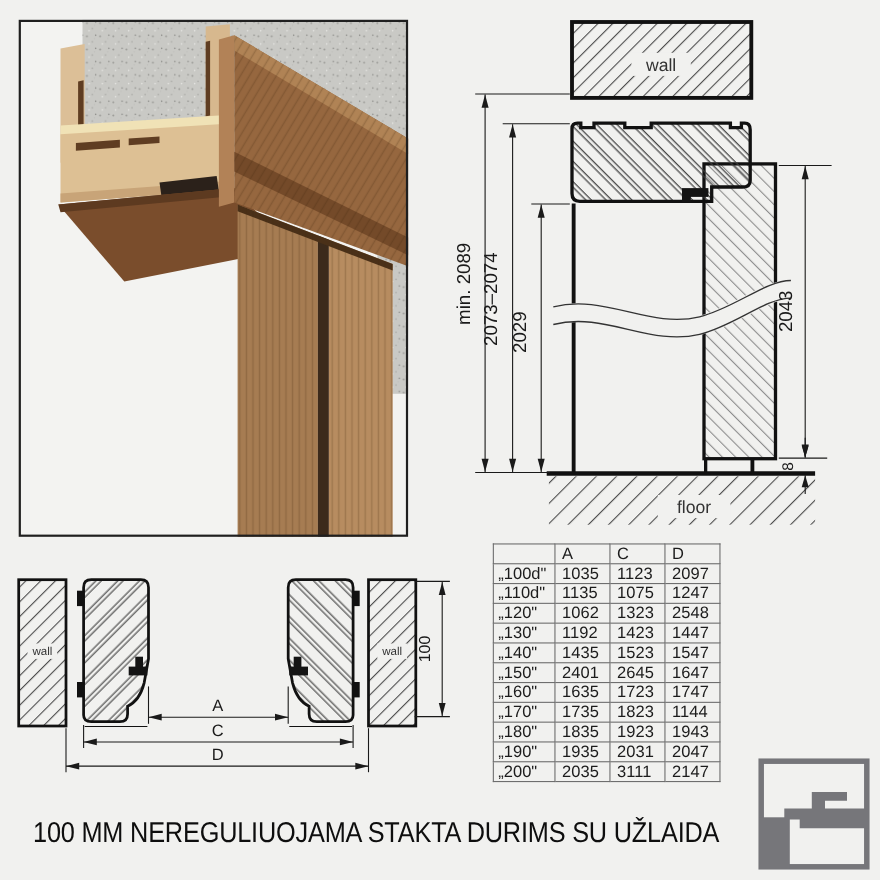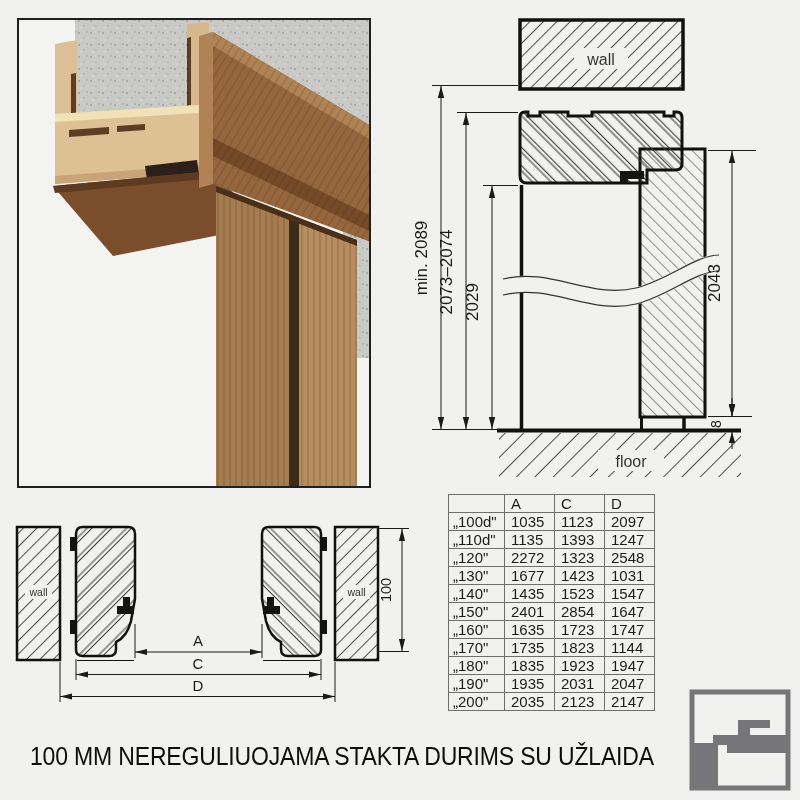--- a/index.html
+++ b/index.html
@@ -244,73 +244,73 @@
   <tbody>
       <tr>
         <td class="c0">„100d"</td>
         <td class="c1">1035</td>
         <td class="c2">1123</td>
         <td class="c3">2097</td>
       </tr>
       <tr>
         <td class="c0">„110d"</td>
         <td class="c1">1135</td>
-        <td class="c2">1393</td>
+        <td class="c2">1075</td>
         <td class="c3">1247</td>
       </tr>
       <tr>
         <td class="c0">„120"</td>
-        <td class="c1">2272</td>
+        <td class="c1">1062</td>
         <td class="c2">1323</td>
         <td class="c3">2548</td>
       </tr>
       <tr>
         <td class="c0">„130"</td>
-        <td class="c1">1677</td>
+        <td class="c1">1192</td>
         <td class="c2">1423</td>
-        <td class="c3">1031</td>
+        <td class="c3">1447</td>
       </tr>
       <tr>
         <td class="c0">„140"</td>
         <td class="c1">1435</td>
         <td class="c2">1523</td>
         <td class="c3">1547</td>
       </tr>
       <tr>
         <td class="c0">„150"</td>
         <td class="c1">2401</td>
-        <td class="c2">2854</td>
+        <td class="c2">2645</td>
         <td class="c3">1647</td>
       </tr>
       <tr>
         <td class="c0">„160"</td>
         <td class="c1">1635</td>
         <td class="c2">1723</td>
         <td class="c3">1747</td>
       </tr>
       <tr>
         <td class="c0">„170"</td>
         <td class="c1">1735</td>
         <td class="c2">1823</td>
         <td class="c3">1144</td>
       </tr>
       <tr>
         <td class="c0">„180"</td>
         <td class="c1">1835</td>
         <td class="c2">1923</td>
-        <td class="c3">1947</td>
+        <td class="c3">1943</td>
       </tr>
       <tr>
         <td class="c0">„190"</td>
         <td class="c1">1935</td>
         <td class="c2">2031</td>
         <td class="c3">2047</td>
       </tr>
       <tr>
         <td class="c0">„200"</td>
         <td class="c1">2035</td>
-        <td class="c2">2123</td>
+        <td class="c2">3111</td>
         <td class="c3">2147</td>
       </tr>
     </tbody>
 </table>
 
 <div id="title">100 MM NEREGULIUOJAMA STAKTA DURIMS SU UŽLAIDA</div>
 
 </body></html>

